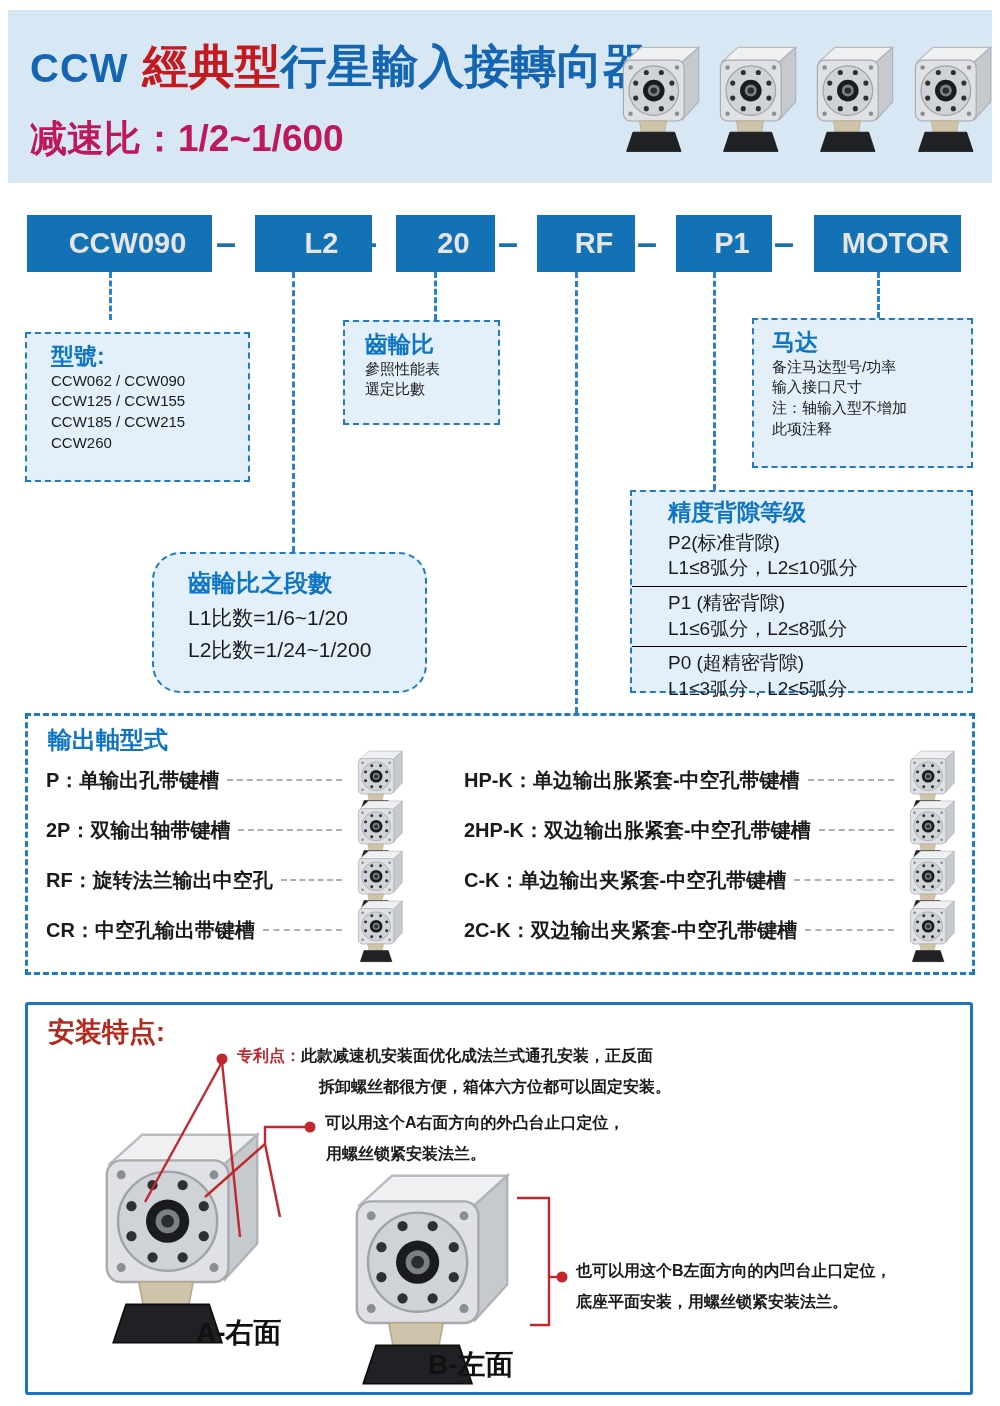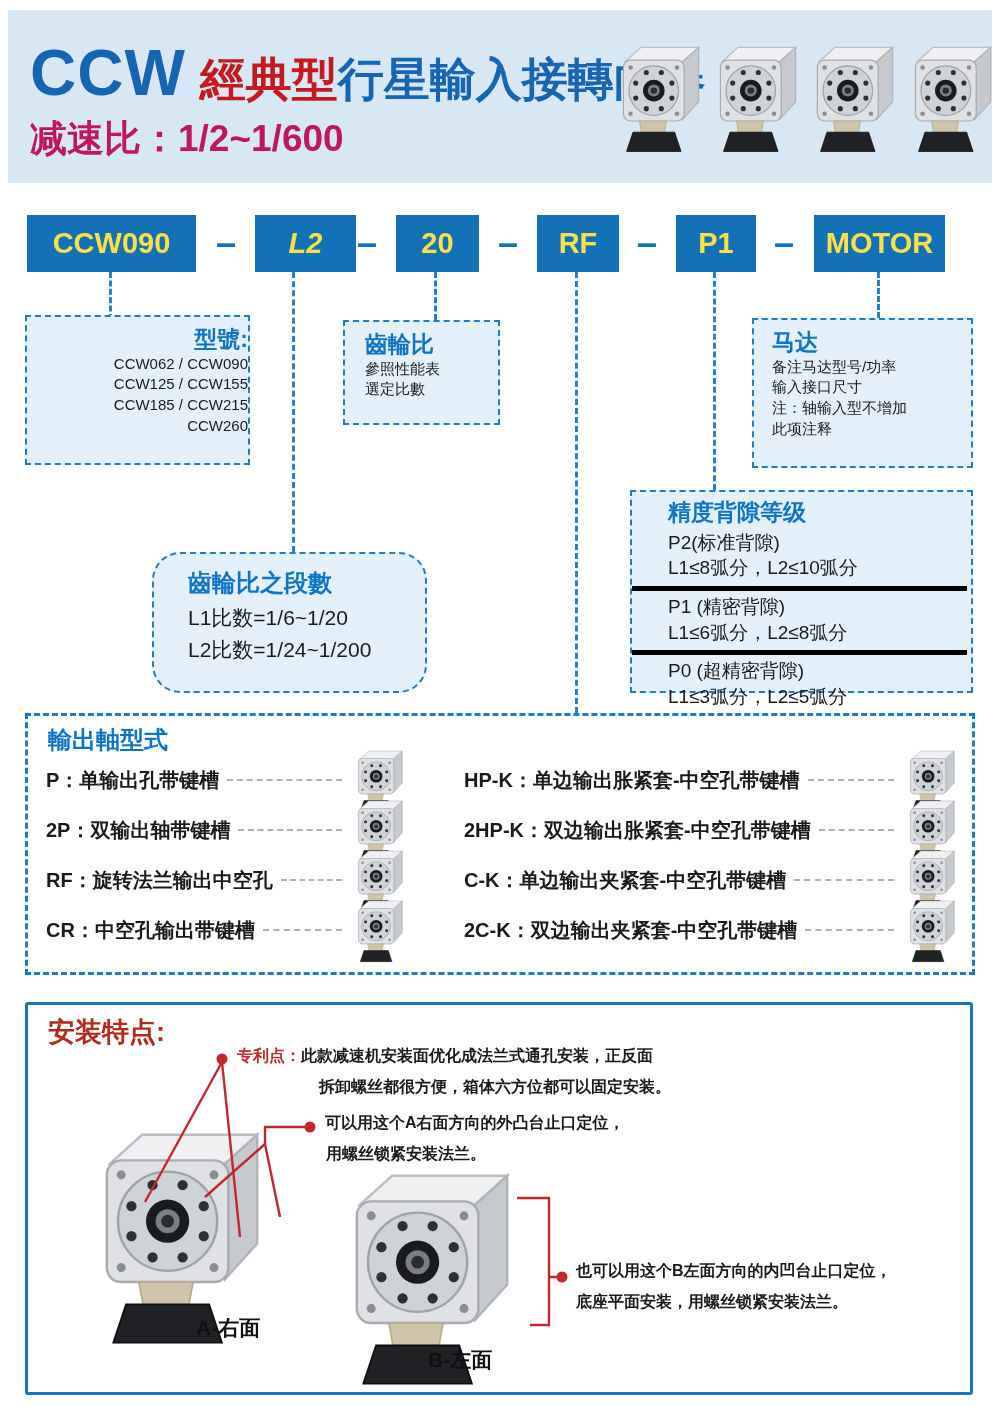--- a/index.html
+++ b/index.html
@@ -2,55 +2,55 @@
 <html><head>
 <meta charset="utf-8">
 <style>
   html,body{margin:0;padding:0;background:#ffffff;}
   body{font-family:"Liberation Sans","DejaVu Sans",sans-serif;}
   .page{position:relative;width:1000px;height:1406px;background:#ffffff;overflow:hidden;}
 
   
   .header{position:absolute;left:8px;top:10px;width:984px;height:173px;background:#d8e7f4;}
   .title-line{position:absolute;left:22px;top:26px;display:flex;align-items:baseline;white-space:nowrap;}
-  .brand{color:#1566b2;font-size:64px;font-weight:bold;letter-spacing:1px;}
+  .brand{color:#1566b2;font-size:40px;font-weight:bold;letter-spacing:1px;}
   .t-red{color:#c4191f;font-size:46px;font-weight:bold;margin-left:14px;}
   .t-blue{color:#1566b2;font-size:46px;font-weight:bold;}
   .subtitle{position:absolute;left:22px;top:104px;color:#be185d;font-size:37px;font-weight:bold;white-space:nowrap;}
   .hero{position:absolute;top:26px;width:96px;height:122px;}
   .hero1{left:601px;} .hero2{left:698px;} .hero3{left:795px;} .hero4{left:893px;}
 
   
-  .mbox{position:absolute;top:215px;height:57px;background:#1272b5;color:#fde047;
-        font-weight:bold;font-size:29px;display:flex;align-items:center;justify-content:center;}
-  .mb1{left:27px;width:169px;} .mb2{left:255px;width:101px;font-style:italic;} .mb3{left:396px;width:83px;}
+  .mbox{position:absolute;top:215px;height:57px;background:#1272b5;color:#e5e5e5;
+        font-weight:bold;font-size:29px;display:flex;align-items:center;justify-content:center;padding-left:16px;}
+  .mb1{left:27px;width:169px;} .mb2{left:255px;width:101px;} .mb3{left:396px;width:83px;}
   .mb4{left:537px;width:82px;} .mb5{left:676px;width:80px;} .mb6{left:814px;width:131px;}
   .msep{position:absolute;top:222px;width:32px;text-align:center;color:#1272b5;font-size:36px;font-weight:bold;}
   .ms1{left:210px;} .ms2{left:351px;} .ms3{left:492px;} .ms4{left:631px;} .ms5{left:768px;}
 
   
   .vline{position:absolute;width:0;border-left:3px dashed #2b7fd0;}
   .vl-1{left:109px;top:272px;height:48px;}
   .vl-2{left:292px;top:272px;height:280px;}
   .vl-3{left:434px;top:272px;height:48px;}
   .vl-4{left:575px;top:272px;height:441px;}
   .vl-5{left:713px;top:272px;height:218px;}
   .vl-6{left:877px;top:272px;height:46px;}
 
   
   .callout{position:absolute;box-sizing:border-box;background:#e3f0fa;border:2px dashed #1f7ac8;}
   .c-title{color:#0e74c4;font-weight:bold;font-size:23px;line-height:1.25;}
   .c-line{color:#1a1a1a;font-size:15px;line-height:1.38;}
-  .co-model{left:25px;top:315px;width:225px;height:150px;padding:8px 0 0 24px;text-align:right;}
+  .co-model{left:25px;top:332px;width:225px;height:150px;padding:8px 0 0 24px;}
   .co-gear{left:343px;top:320px;width:157px;height:105px;padding:8px 0 0 20px;}
   .co-motor{left:752px;top:318px;width:221px;height:150px;padding:8px 0 0 18px;}
   .co-backlash{left:630px;top:490px;width:343px;height:203px;padding:6px 4px 0 0;}
   .co-backlash .c-title{padding-left:36px;}
   .bl-group{padding:3px 6px 5px 36px;}
-  .bl-group + .bl-group{border-top:5px solid #000000;}
+  .bl-group + .bl-group{border-top:1px solid #000000;}
   .bl-group .c-line{font-size:19px;line-height:1.35;}
   .co-stages{left:152px;top:552px;width:275px;height:141px;padding:14px 0 0 34px;border-radius:28px;}
   .co-stages .c-title{font-size:24px;margin-bottom:4px;}
   .co-stages .c-line{font-size:21px;line-height:1.5;}
 
   
   .out-box{position:absolute;box-sizing:border-box;left:25px;top:713px;width:950px;height:262px;
            background:#ffffff;border:3px dashed #1f7ac8;}
   .out-title{position:absolute;left:48px;top:724px;color:#0e74c4;font-weight:bold;font-size:24px;}
   .orow{position:absolute;height:50px;display:flex;align-items:center;}
@@ -65,21 +65,21 @@
             background:#ffffff;border:3px solid #1b74c0;border-radius:3px;}
   .inst-title{position:absolute;left:48px;top:1014px;color:#b5281e;font-size:27px;font-weight:bold;}
   .red-label{color:#c1272d;font-weight:bold;}
   .note{position:absolute;color:#1a1a1a;font-size:16px;font-weight:bold;white-space:nowrap;}
   .n-patent1{left:237px;top:1046px;}
   .n-patent2{left:319px;top:1077px;}
   .n-a1{left:325px;top:1113px;}
   .n-a2{left:326px;top:1144px;}
   .n-b1{left:576px;top:1261px;}
   .n-b2{left:576px;top:1292px;}
-  .photo-label{position:absolute;color:#111;font-size:21px;font-weight:bold;}
+  .photo-label{position:absolute;color:#111;font-size:28px;font-weight:bold;}
   .pl-a{left:196px;top:1314px;} .pl-b{left:428px;top:1346px;}
   .big-gear{position:absolute;width:192px;height:224px;}
   .bg-a{left:78px;top:1122px;} .bg-b{left:328px;top:1163px;}
   .ann-svg{position:absolute;left:25px;top:1002px;width:948px;height:393px;pointer-events:none;}
   .ann-svg line, .ann-svg polyline{stroke:#c1272d;stroke-width:2.4;fill:none;}
   .ann-svg circle{fill:#c1272d;}
 </style>
 </head>
 <body>
 

